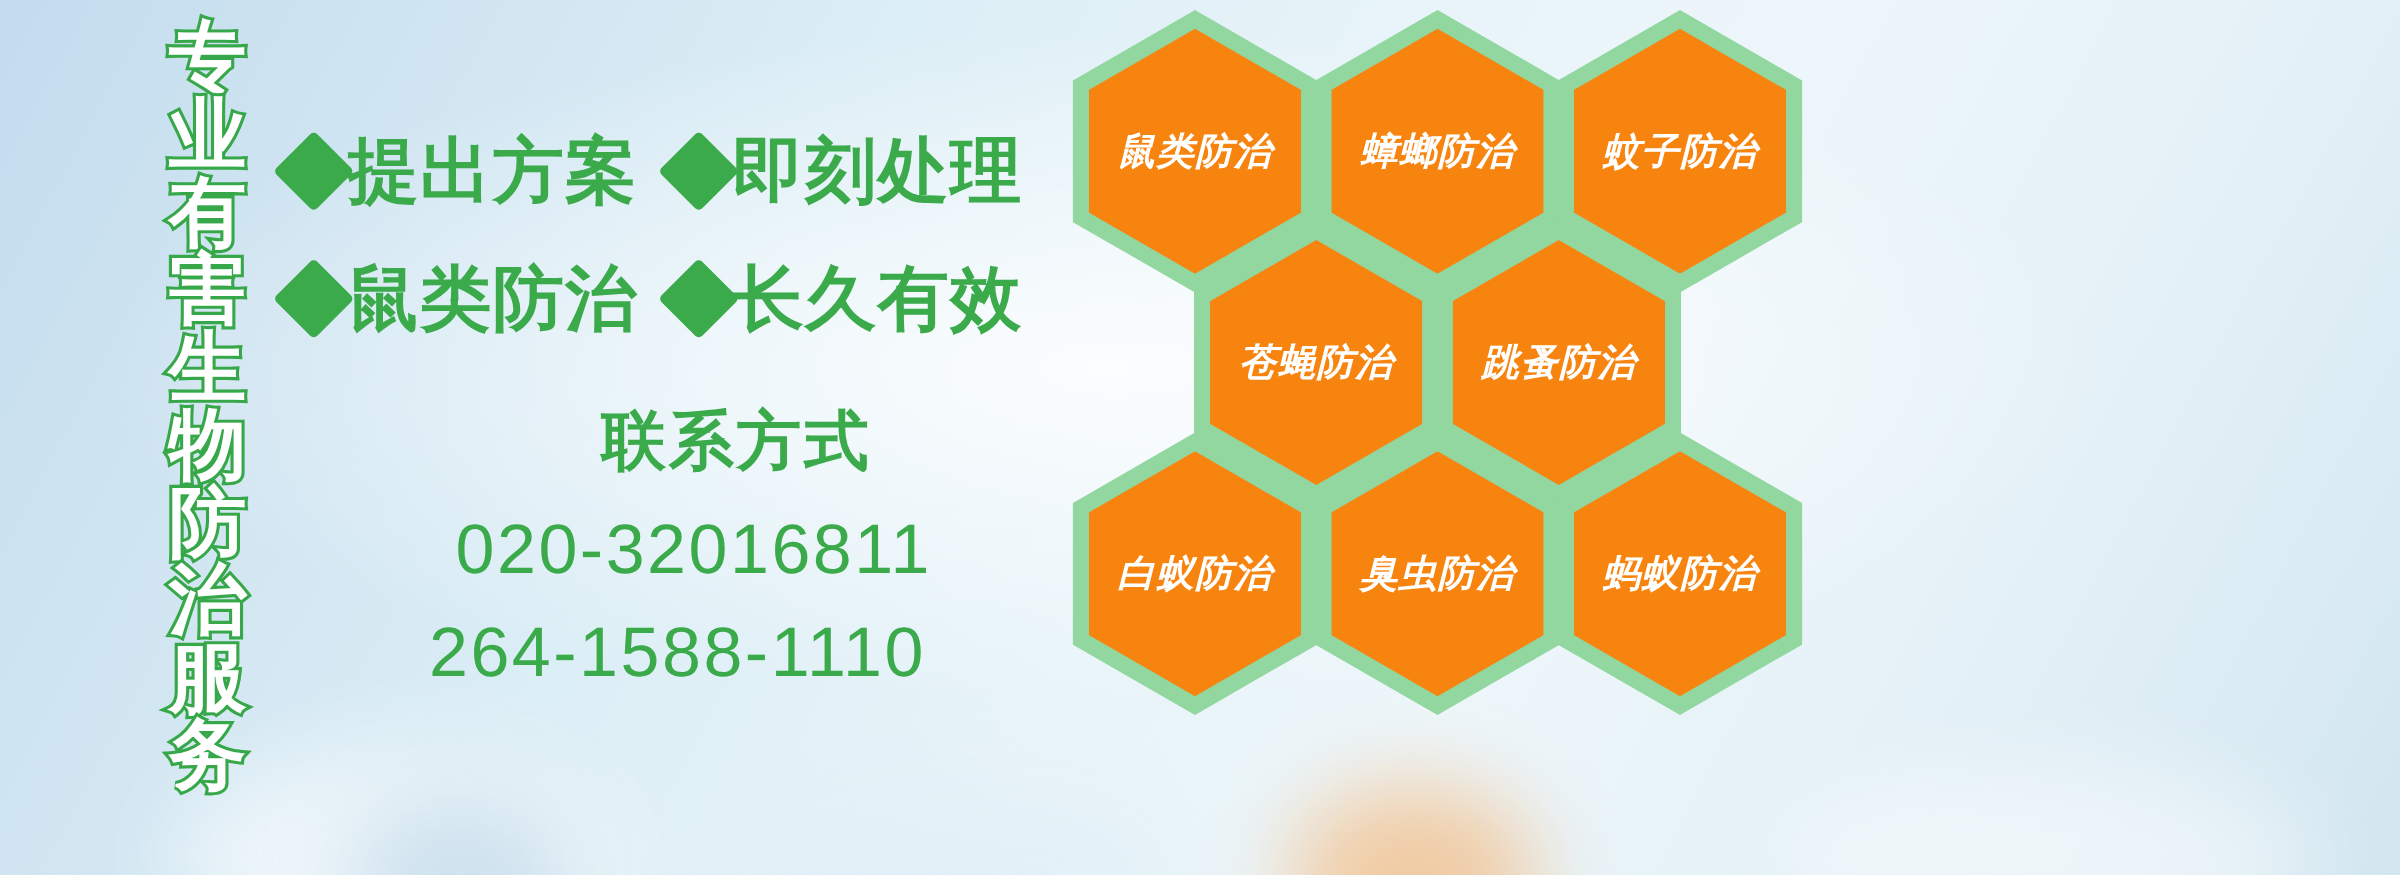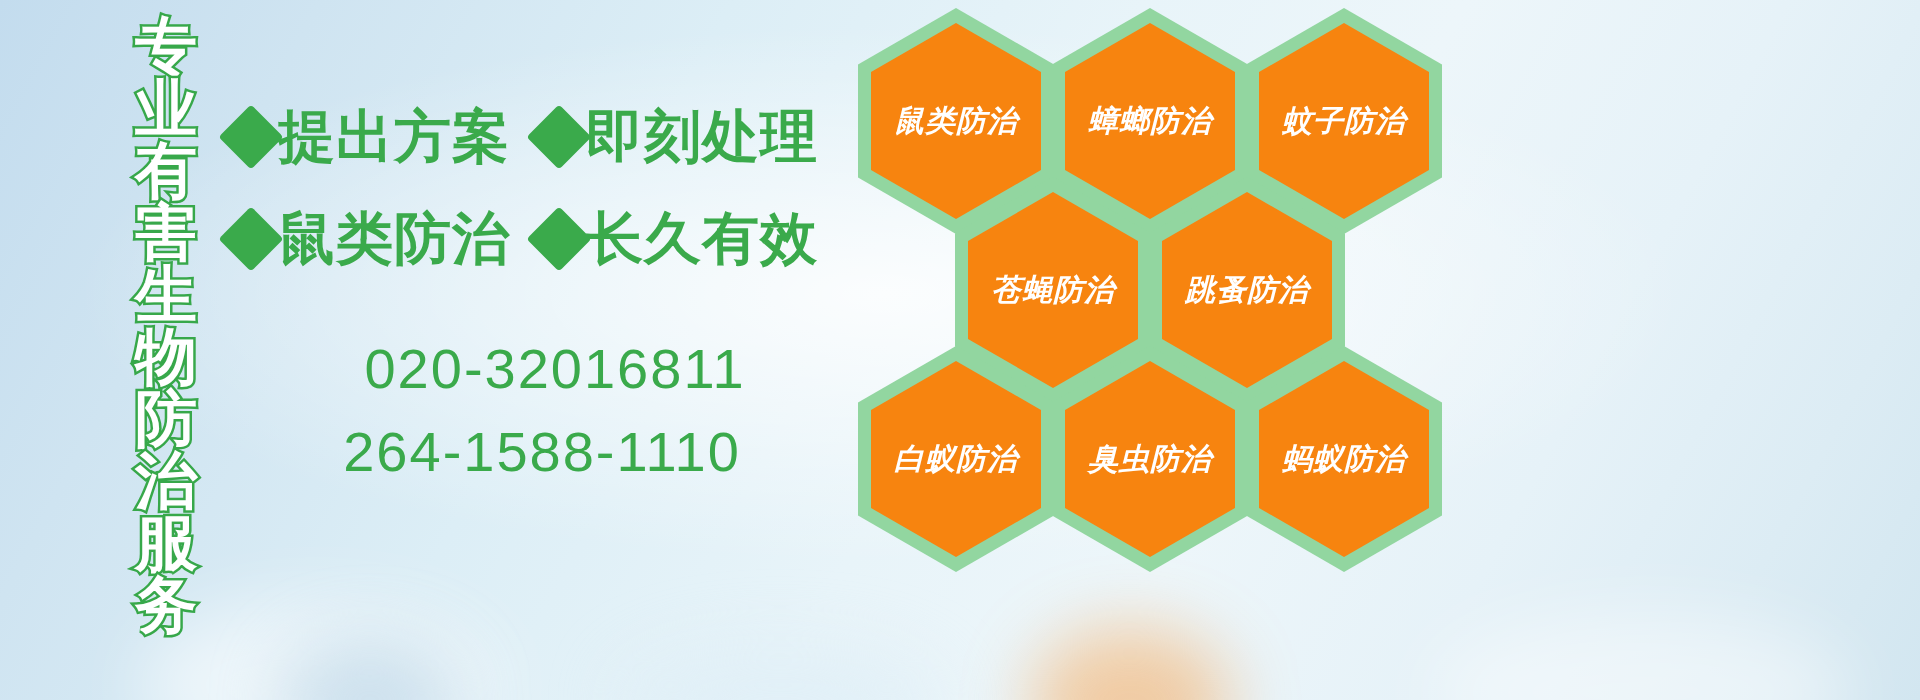--- a/index.html
+++ b/index.html
@@ -203,20 +203,21 @@
         <span class="feature-label">鼠类防治</span>
       </div>
       <div class="feature-item">
         <span class="diamond-icon"></span>
         <span class="feature-label">长久有效</span>
       </div>
     </div>
   </div>
 
   <div id="contact">
+    <div id="contact-title">联系方式</div>
     <div class="contact-phone" id="contact-phone-1">020-32016811</div>
     <div class="contact-phone" id="contact-phone-2">264-1588-1110</div>
   </div>
 
   <div id="hex-grid">
 
     <div class="hex-cell" style="left:0px;   top:6px;">
       <div class="hex-outer"></div>
       <div class="hex-inner"></div>
       <div class="hex-label">鼠类防治</div>

